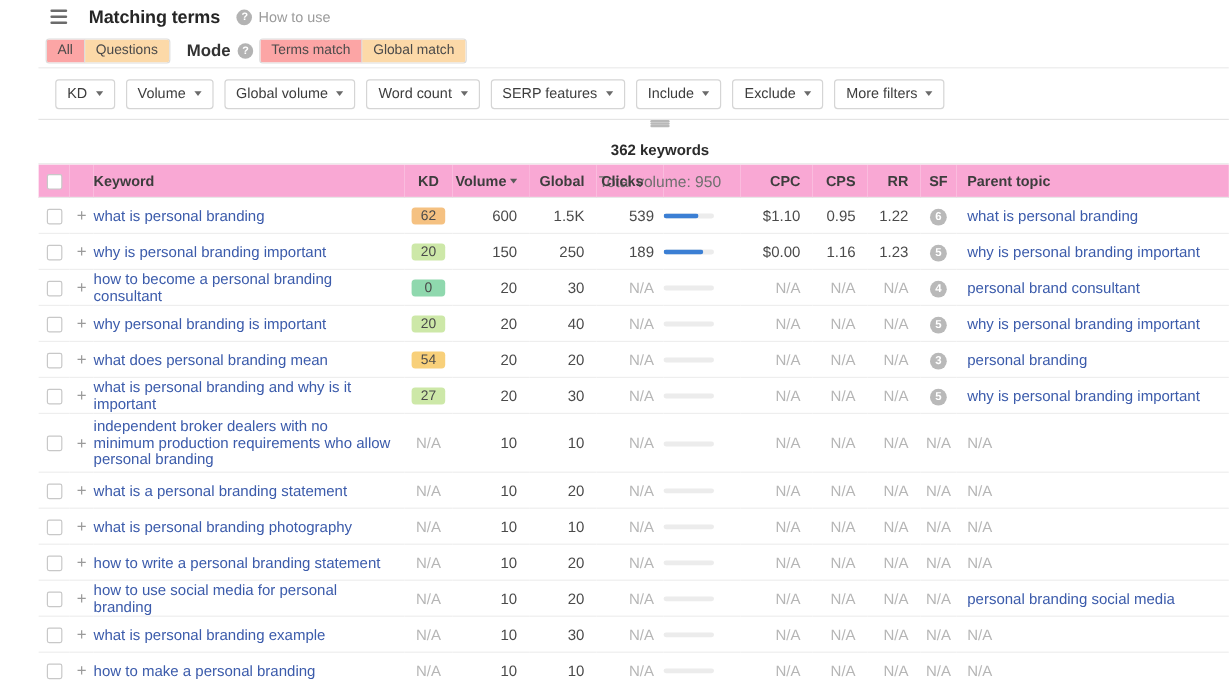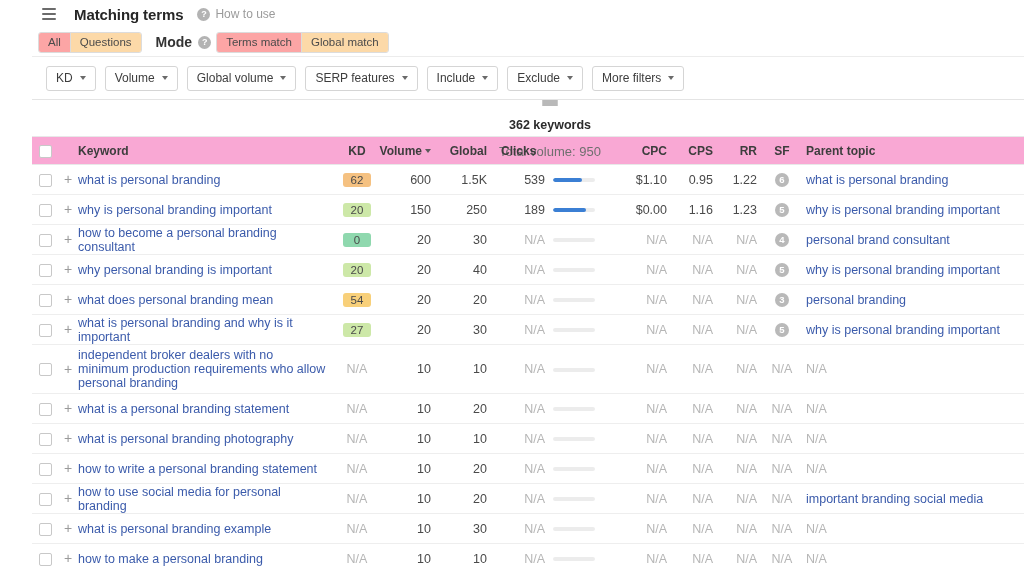--- a/index.html
+++ b/index.html
@@ -124,20 +124,24 @@
     <div class="chip">
       <span>KD</span>
       <span class="caret"></span>
     </div>
     <div class="chip">
       <span>Volume</span>
       <span class="caret"></span>
     </div>
     <div class="chip">
       <span>Global volume</span>
+      <span class="caret"></span>
+    </div>
+    <div class="chip">
+      <span>Word count</span>
       <span class="caret"></span>
     </div>
     <div class="chip">
       <span>SERP features</span>
       <span class="caret"></span>
     </div>
     <div class="chip">
       <span>Include</span>
       <span class="caret"></span>
     </div>
@@ -340,21 +344,21 @@
             <td class="c-kw"><a class="kwlink">how to use social media for personal branding</a></td>
             <td class="c-kd"><span class="na">N/A</span></td>
             <td class="c-vol"><span class="">10</span></td>
             <td class="c-glob"><span class="">20</span></td>
             <td class="c-clicks"><span class="na">N/A</span></td>
             <td class="c-bar"><span class="barwrap"></span></td>
             <td class="c-cpc"><span class="na">N/A</span></td>
             <td class="c-cps"><span class="na">N/A</span></td>
             <td class="c-rr"><span class="na">N/A</span></td>
             <td class="c-sf"><span class="na">N/A</span></td>
-            <td class="c-pt"><a class="ptlink">important branding social media</a></td>
+            <td class="c-pt"><a class="ptlink">personal branding social media</a></td>
           </tr>
           <tr>
             <td class="c-chk"><span class="chkbox"></span></td>
             <td class="c-plus"><span class="plus">+</span></td>
             <td class="c-kw"><a class="kwlink">what is personal branding example</a></td>
             <td class="c-kd"><span class="na">N/A</span></td>
             <td class="c-vol"><span class="">10</span></td>
             <td class="c-glob"><span class="">30</span></td>
             <td class="c-clicks"><span class="na">N/A</span></td>
             <td class="c-bar"><span class="barwrap"></span></td>

